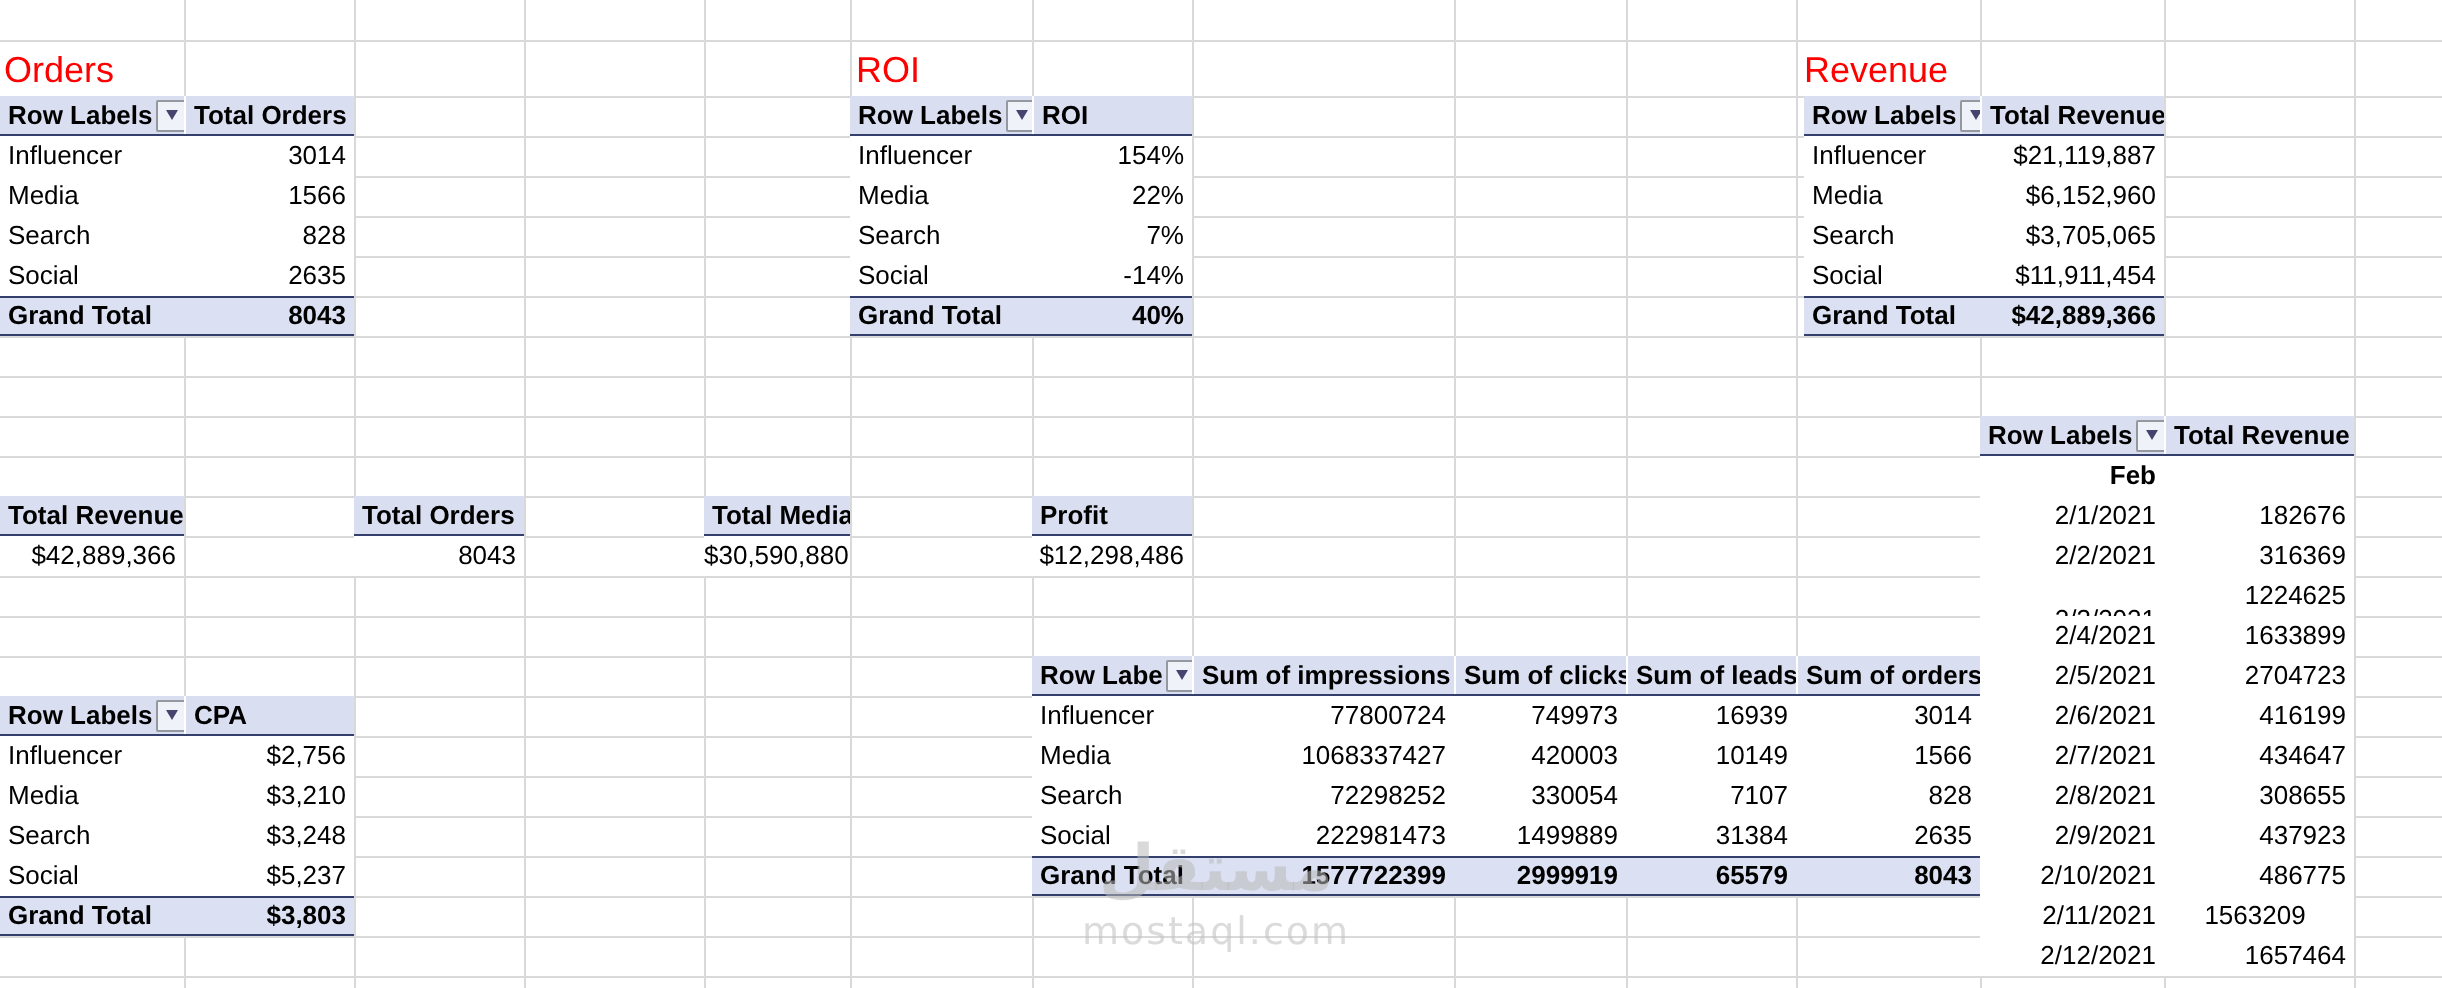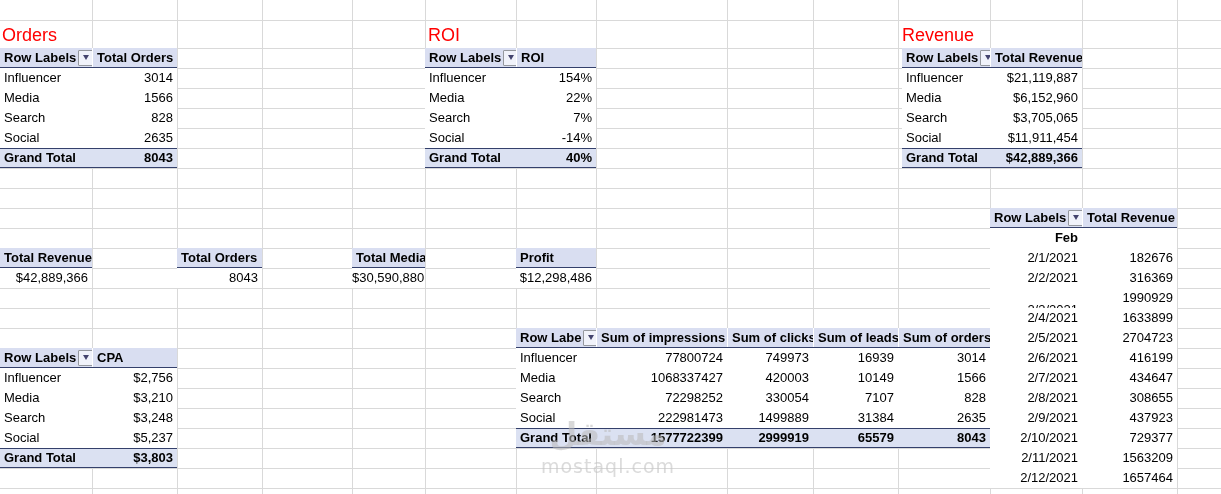--- a/index.html
+++ b/index.html
@@ -288,21 +288,21 @@
       <div class="prow pbody">
         <div class="pcell num" style="width: 92px;"><span>2/1/2021</span></div>
         <div class="pcell num" style="width: 95px;"><span>182676</span></div>
       </div>
       <div class="prow pbody">
         <div class="pcell num" style="width: 92px;"><span>2/2/2021</span></div>
         <div class="pcell num" style="width: 95px;"><span>316369</span></div>
       </div>
       <div class="prow pbody">
         <div class="pcell num" style="width: 92px; margin-top: 12px;"><span>2/3/2021</span></div>
-        <div class="pcell num" style="width: 95px;"><span>1990929</span></div>
+        <div class="pcell num" style="width: 95px;"><span>1224625</span></div>
       </div>
       <div class="prow pbody">
         <div class="pcell num" style="width: 92px;"><span>2/4/2021</span></div>
         <div class="pcell num" style="width: 95px;"><span>1633899</span></div>
       </div>
       <div class="prow pbody">
         <div class="pcell num" style="width: 92px;"><span>2/5/2021</span></div>
         <div class="pcell num" style="width: 95px;"><span>2704723</span></div>
       </div>
       <div class="prow pbody">
@@ -316,25 +316,25 @@
       <div class="prow pbody">
         <div class="pcell num" style="width: 92px;"><span>2/8/2021</span></div>
         <div class="pcell num" style="width: 95px;"><span>308655</span></div>
       </div>
       <div class="prow pbody">
         <div class="pcell num" style="width: 92px;"><span>2/9/2021</span></div>
         <div class="pcell num" style="width: 95px;"><span>437923</span></div>
       </div>
       <div class="prow pbody">
         <div class="pcell num" style="width: 92px;"><span>2/10/2021</span></div>
-        <div class="pcell num" style="width: 95px;"><span>729377</span></div>
+        <div class="pcell num" style="width: 95px;"><span>486775</span></div>
       </div>
       <div class="prow pbody">
         <div class="pcell num" style="width: 92px;"><span>2/11/2021</span></div>
-        <div class="pcell num" style="width: 95px;"><span>1563209</span></div>
+        <div class="pcell num" style="width: 95px; text-align: center;"><span>1563209</span></div>
       </div>
       <div class="prow pbody">
         <div class="pcell num" style="width: 92px;"><span>2/12/2021</span></div>
         <div class="pcell num" style="width: 95px;"><span>1657464</span></div>
       </div>
     </div>
 
   <div class="pivot" style="left:0;    top:248px;">
       <div class="prow phead">
         <div class="pcell hcell" style="width: 92px;">

